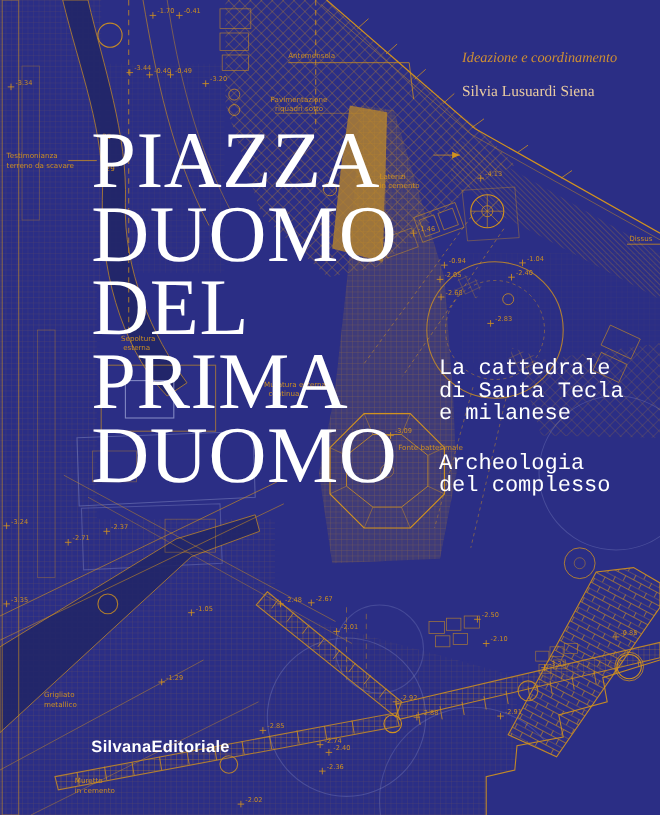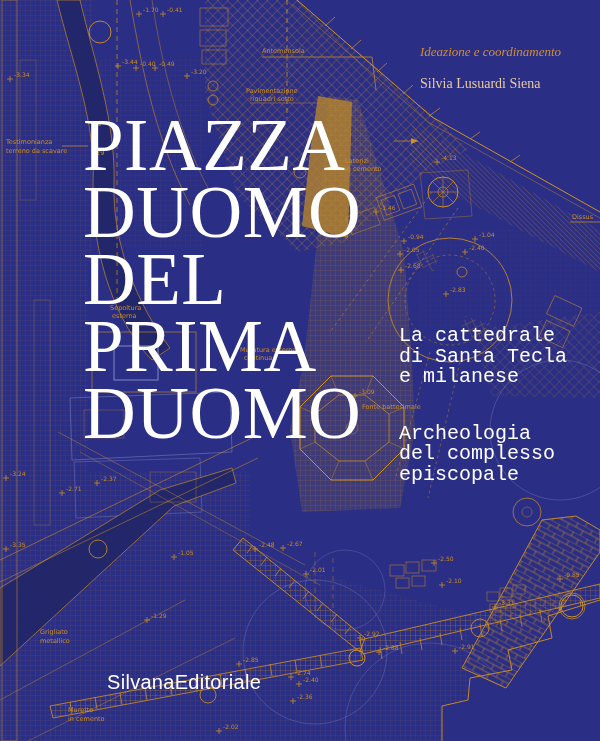--- a/index.html
+++ b/index.html
@@ -24,23 +24,23 @@
   
   .credit{position:absolute;left:420px;top:44px;z-index:3;}
   .credit-role{font-style:italic;font-size:13px;line-height:15px;color:var(--role);}
   .credit-name{font-size:14px;line-height:16px;color:var(--cream);margin-top:17px;}
   .title{position:absolute;left:83px;top:112px;margin:0;z-index:3;font-weight:400;
          font-size:73px;line-height:67px;letter-spacing:.5px;color:var(--white);}
   .t-line{display:block;}
   .t-line.accent{color:var(--title);}
   .subtitle{position:absolute;left:399px;top:326px;z-index:3;color:var(--white);font-family:Liberation Mono, monospace;}
   .subtitle p{margin:0;font-size:20px;line-height:20.5px;}
-  .subtitle p + p{margin-top:36px;}
-  .publisher{position:absolute;left:107px;top:671px;z-index:3;color:var(--white);
-             font-family:"Liberation Sans",sans-serif;font-size:20px;letter-spacing:.3px;}
+  .subtitle p + p{margin-top:24px;}
+  .publisher{position:absolute;left:83px;top:671px;z-index:3;color:var(--white);
+             font-family:"Liberation Sans",sans-serif;font-size:15px;letter-spacing:.3px;font-weight:bold;}
 </style>
 </head>
 <body>
 
 <div class="cover">
 
   <svg id="plan-svg" class="plan" width="600" height="741" viewBox="0 0 600 741" aria-hidden="true">
     <defs>
       <pattern id="xh" width="7" height="7" patternUnits="userSpaceOnUse" patternTransform="rotate(45)">
         <path class="pat" stroke-width=".6" d="M0,0H7M0,0V7"></path>
@@ -373,19 +373,18 @@
 
   <div class="subtitle">
     <p>
       <span class="t-line">La cattedrale</span>
       <span class="t-line">di Santa Tecla</span>
       <span class="t-line">e milanese</span>
     </p>
     <p>
       <span class="t-line">Archeologia</span>
       <span class="t-line">del complesso</span>
-      <span class="t-line">episcopale</span>
     </p>
   </div>
 
   <div class="publisher">SilvanaEditoriale</div>
 
 </div>
 
 </body></html>

